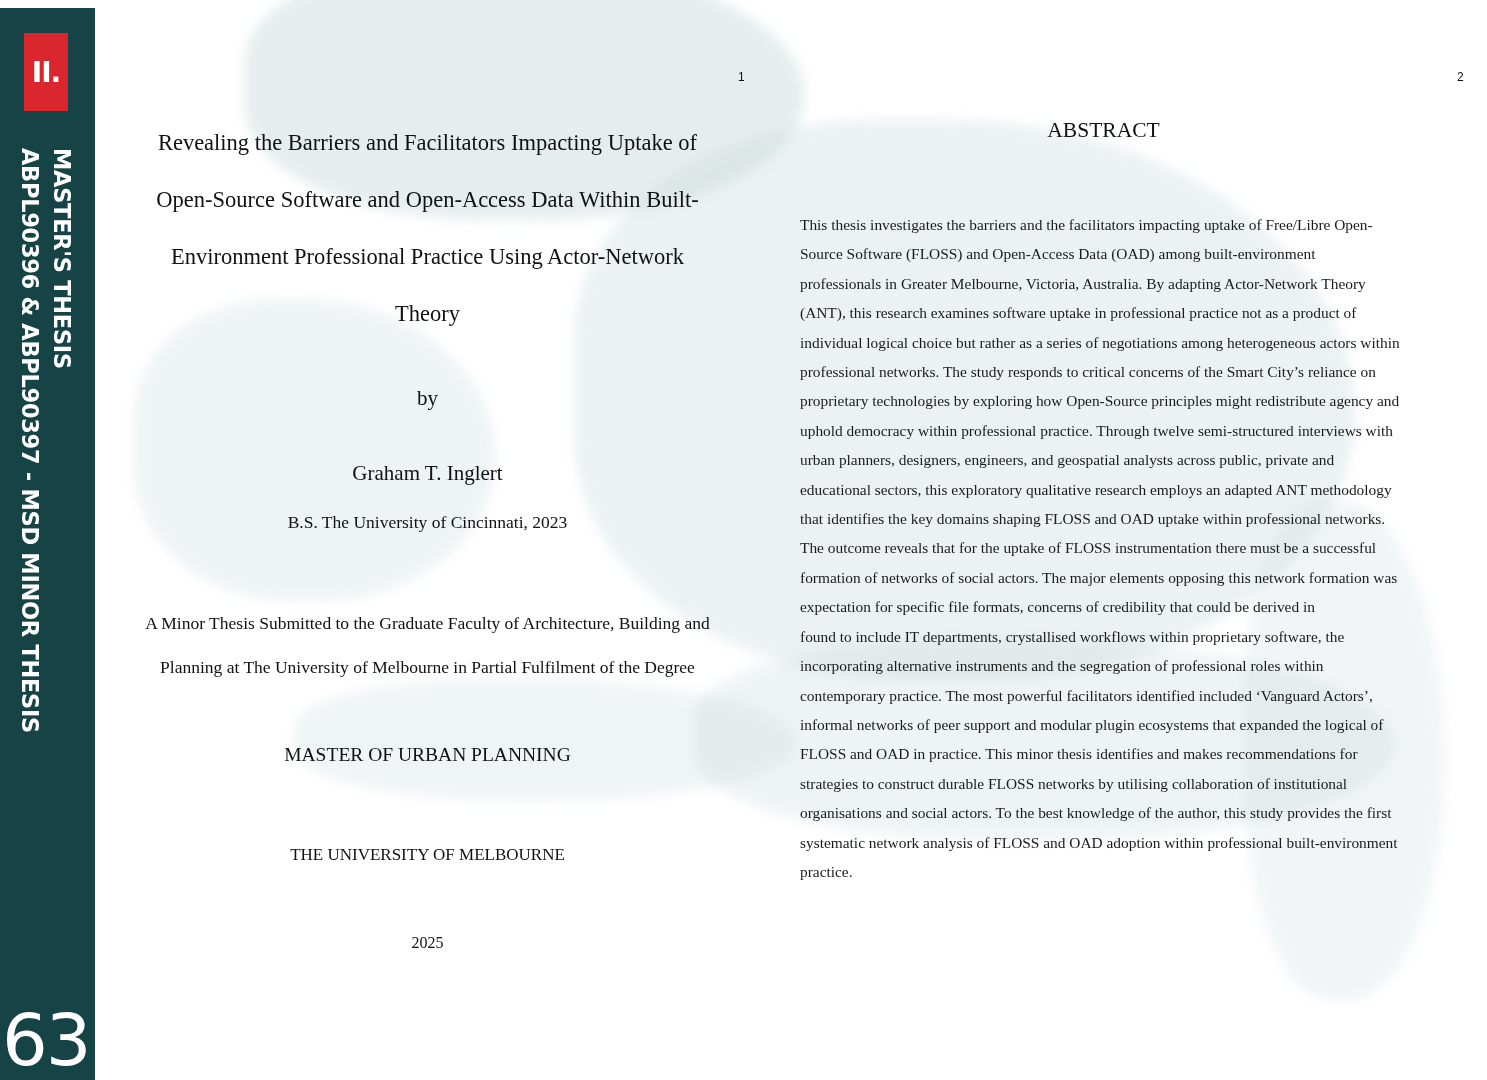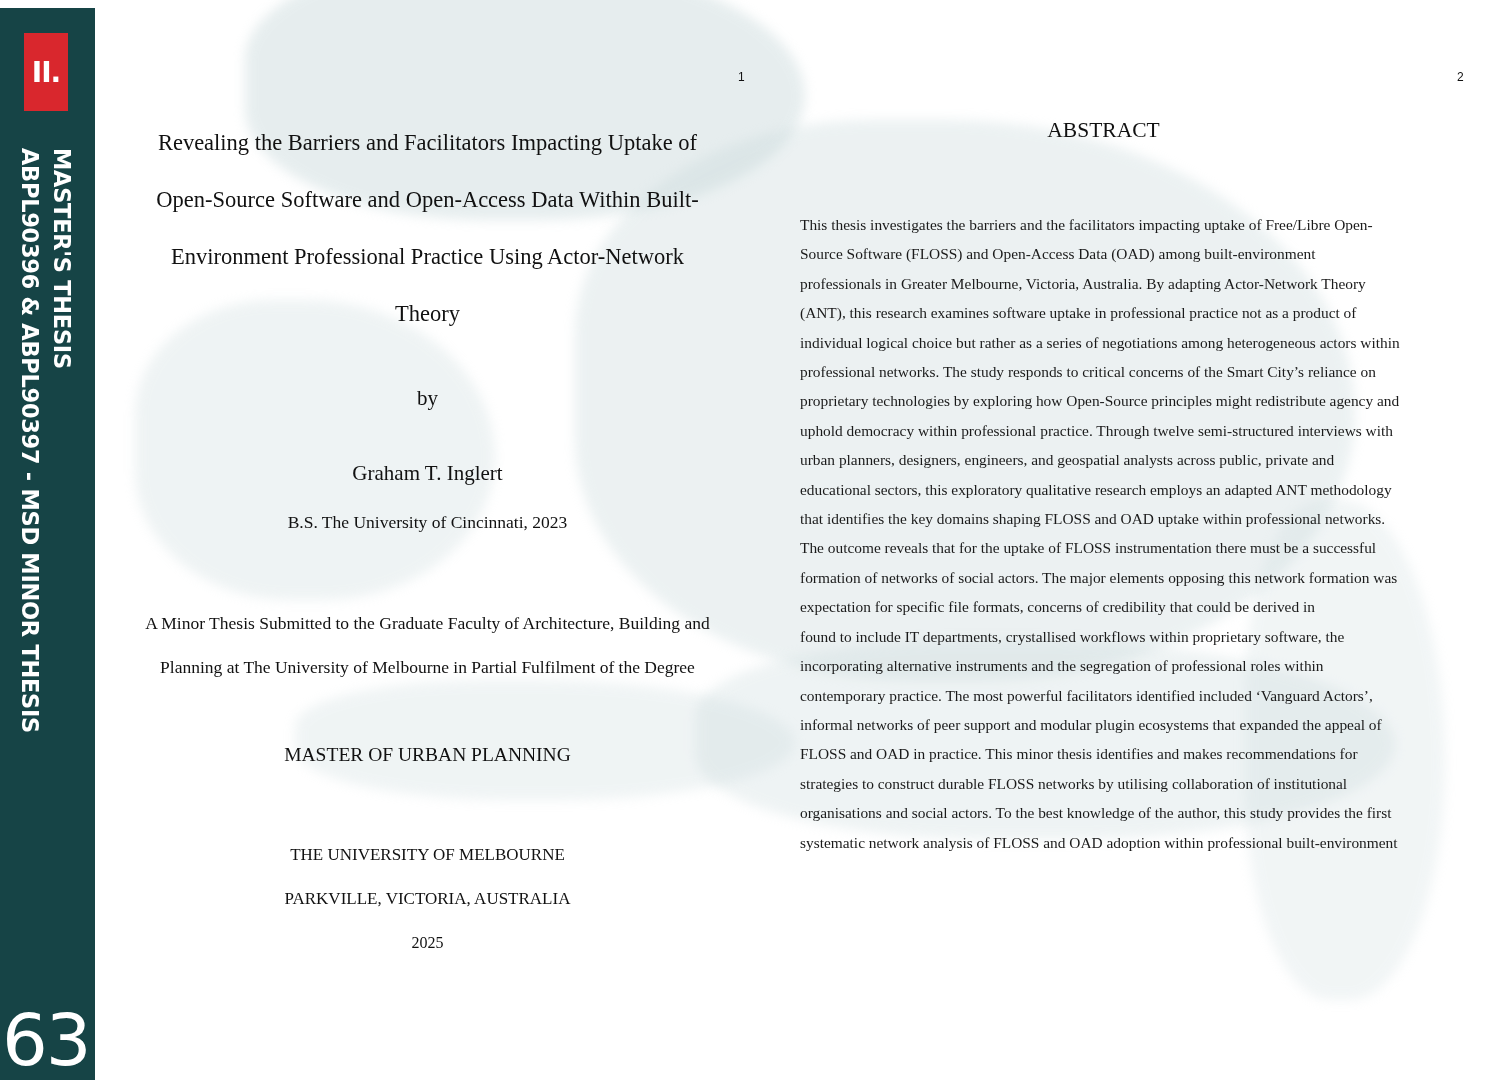--- a/index.html
+++ b/index.html
@@ -97,21 +97,20 @@
   </div>
   <div class="center by">by</div>
   <div class="center author">Graham T. Inglert</div>
   <div class="center prior">B.S. The University of Cincinnati, 2023</div>
   <div class="center submit">
     <div>A Minor Thesis Submitted to the Graduate Faculty of Architecture, Building and</div>
     <div>Planning at The University of Melbourne in Partial Fulfilment of the Degree</div>
   </div>
   <div class="center degree">MASTER OF URBAN PLANNING</div>
   <div class="center uni">THE UNIVERSITY OF MELBOURNE</div>
-  <div class="center loc">PARKVILLE, VICTORIA, AUSTRALIA</div>
   <div class="center year">2025</div>
 </div>
 
 <div class="page page-right">
   <div class="folio" style="left:697px;">2</div>
   <div class="abstract-title">ABSTRACT</div>
   <div class="abstract-body">
     <span>This thesis investigates the barriers and the facilitators impacting uptake of Free/Libre Open-</span>
     <span>Source Software (FLOSS) and Open-Access Data (OAD) among built-environment</span>
     <span>professionals in Greater Melbourne, Victoria, Australia. By adapting Actor-Network Theory</span>
@@ -122,19 +121,20 @@
     <span>uphold democracy within professional practice. Through twelve semi-structured interviews with</span>
     <span>urban planners, designers, engineers, and geospatial analysts across public, private and</span>
     <span>educational sectors, this exploratory qualitative research employs an adapted ANT methodology</span>
     <span>that identifies the key domains shaping FLOSS and OAD uptake within professional networks.</span>
     <span>The outcome reveals that for the uptake of FLOSS instrumentation there must be a successful</span>
     <span>formation of networks of social actors. The major elements opposing this network formation was</span>
     <span>expectation for specific file formats, concerns of credibility that could be derived in</span>
     <span>found to include IT departments, crystallised workflows within proprietary software, the</span>
     <span>incorporating alternative instruments and the segregation of professional roles within</span>
     <span>contemporary practice. The most powerful facilitators identified included ‘Vanguard Actors’,</span>
-    <span>informal networks of peer support and modular plugin ecosystems that expanded the appeal of</span>
+    <span>informal networks of peer support and modular plugin ecosystems that expanded the logical of</span>
     <span>FLOSS and OAD in practice. This minor thesis identifies and makes recommendations for</span>
     <span>strategies to construct durable FLOSS networks by utilising collaboration of institutional</span>
     <span>organisations and social actors. To the best knowledge of the author, this study provides the first</span>
     <span>systematic network analysis of FLOSS and OAD adoption within professional built-environment</span>
+    <span>practice.</span>
   </div>
 </div>
 
 </body></html>

